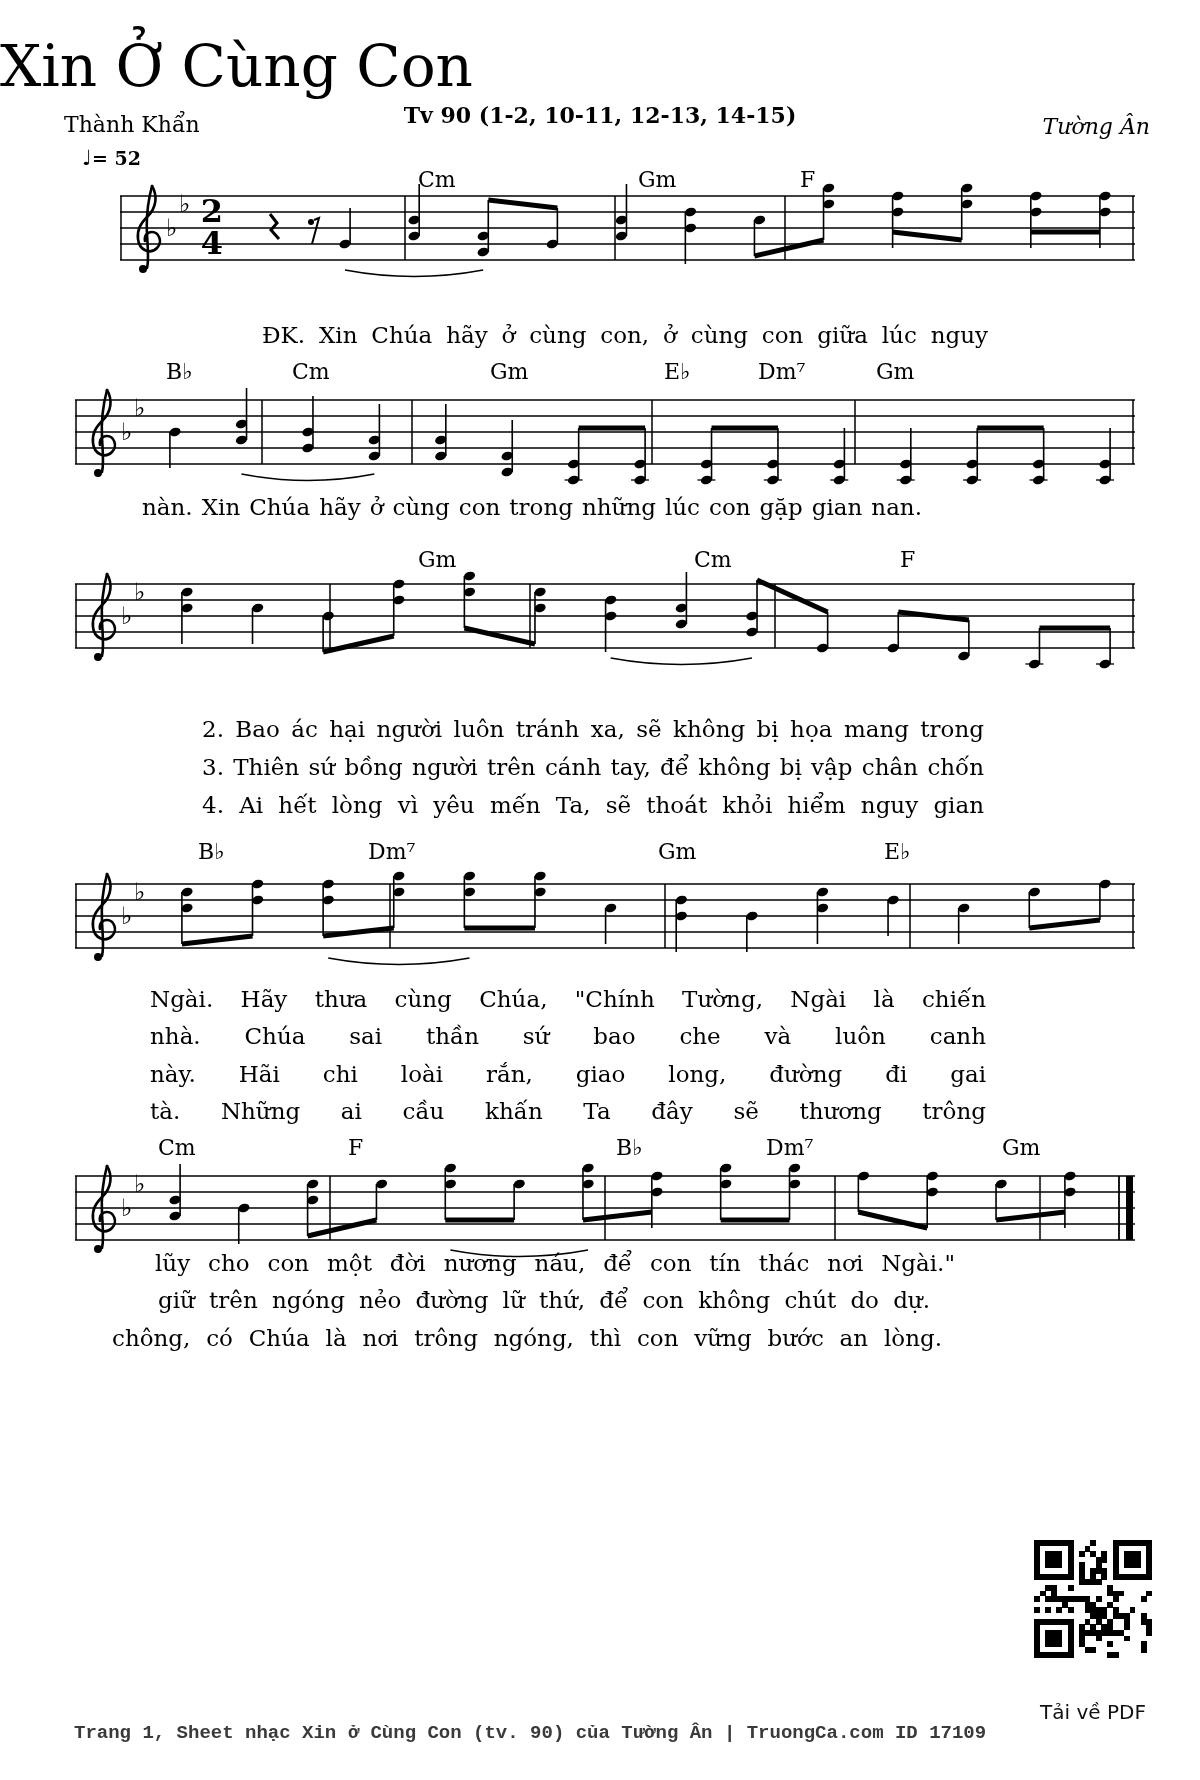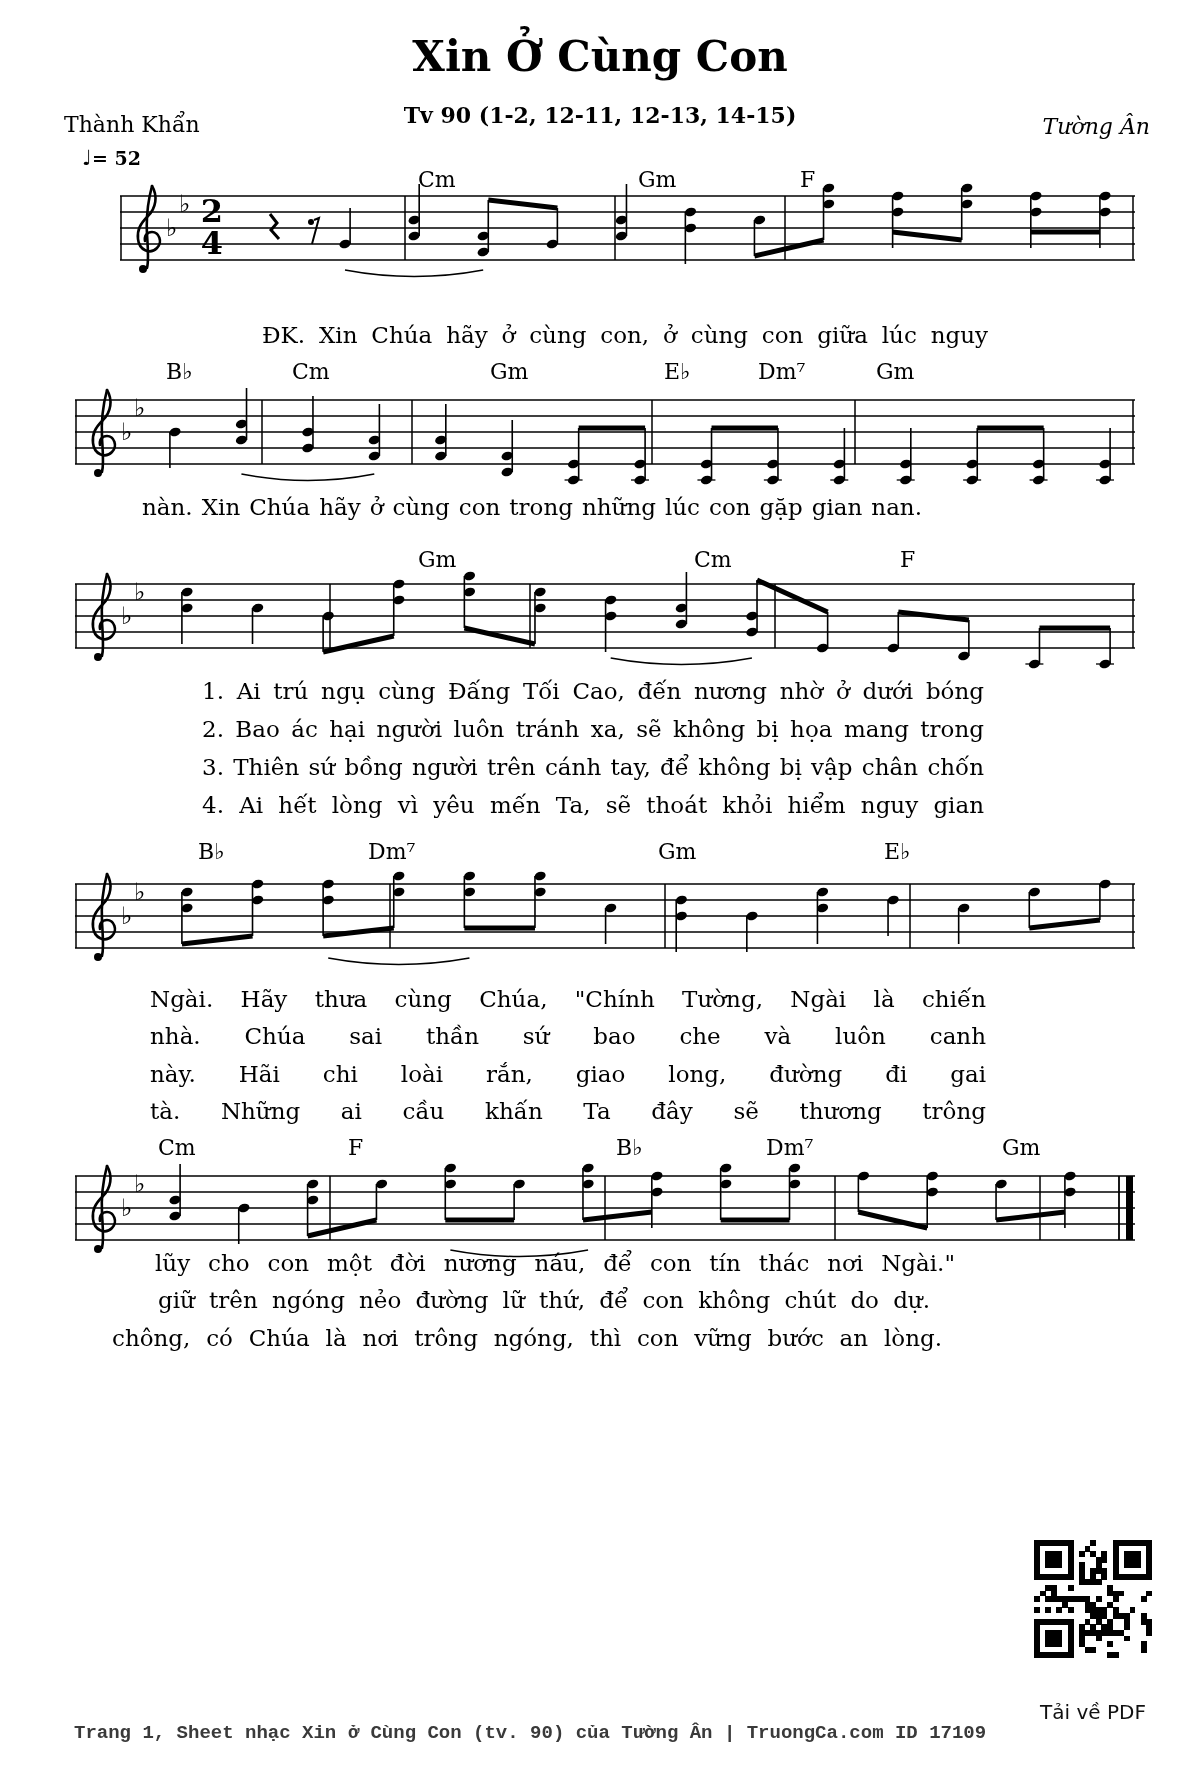--- a/index.html
+++ b/index.html
@@ -3,22 +3,22 @@
 <meta charset="utf-8">
 <style>
   html,body{margin:0;padding:0;background:#e8e8e8;}
   .page{
     position:relative;width:1200px;height:1780px;margin:0 auto;
     background:#ffffff;color:#000;
     font-family:"DejaVu Serif","Liberation Serif",serif;
     overflow:hidden;
   }
   .title{
-    position:absolute;top:32px;left:0;width:100%;text-align:center;
-    font-size:42px;font-weight:bold;letter-spacing:0px;
+    position:absolute;top:32px;left:0;width:100%;text-align:left;
+    font-size:58px;font-weight:normal;letter-spacing:0px;
   }
   .subtitle{
     position:absolute;top:102px;left:0;width:100%;text-align:center;
     font-size:22px;font-weight:600;
   }
   .style-label{position:absolute;left:64px;top:112px;font-size:22px;}
   .composer{position:absolute;left:990px;top:114px;width:160px;text-align:right;font-size:22px;font-style:italic;}
   .tempo{position:absolute;left:82px;top:146px;font-size:19px;font-weight:700;}
   .tempo .note{font-family:"DejaVu Sans",sans-serif;font-size:21px;}
   .chord{
@@ -42,21 +42,21 @@
     font-family:Liberation Mono, monospace;
     font-size:19px;font-weight:600;color:#3a3a3a;
   }
 </style>
 </head>
 <body>
 
 <div class="page">
 
   <div class="title">Xin Ở Cùng Con</div>
-  <div class="subtitle">Tv 90 (1-2, 12-11, 12-13, 14-15)</div>
+  <div class="subtitle">Tv 90 (1-2, 10-11, 12-13, 14-15)</div>
   <div class="style-label">Thành Khẩn</div>
   <div class="composer">Tường Ân</div>
 
   <div class="tempo"><span class="note">♩</span><span>= 52</span></div>
 
   <span class="chord" style="left:418px;top:168px">Cm</span>
   <span class="chord" style="left:638px;top:168px">Gm</span>
   <span class="chord" style="left:800px;top:168px">F</span>
 
   <span class="chord" style="left:166px;top:360px">B♭</span>
@@ -414,21 +414,20 @@
         <line x1="645.6692307692307" y1="84" x2="714.5153846153845" y2="84" stroke="#000" stroke-width="5"></line>
         <line x1="783.3615384615383" y1="76" x2="852.2076923076922" y2="92" stroke="#000" stroke-width="5"></line>
         <line x1="921.053846153846" y1="84" x2="989.8999999999999" y2="76" stroke="#000" stroke-width="5"></line>
         <path d="M 375.38461538461536 114 Q 444.2307692307692 127 513.0769230769231 114" stroke="#000" stroke-width="1.5" fill="none"></path>
       </svg>
     </div>
 
   <div class="lyric" style="left:262px;top:320px;width:726px">ĐK. Xin Chúa hãy ở cùng con, ở cùng con giữa lúc nguy</div>
   <div class="lyric" style="left:142px;top:492px;width:780px">nàn. Xin Chúa hãy ở cùng con trong những lúc con gặp gian nan.</div>
 
-  <div class="lyric" style="left:202px;top:676px;width:782px">1. Ai trú ngụ cùng Đấng Tối Cao, đến nương nhờ ở dưới bóng</div>
   <div class="lyric" style="left:202px;top:714px;width:782px">2. Bao ác hại người luôn tránh xa, sẽ không bị họa mang trong</div>
   <div class="lyric" style="left:202px;top:752px;width:782px">3. Thiên sứ bồng người trên cánh tay, để không bị vập chân chốn</div>
   <div class="lyric" style="left:202px;top:790px;width:782px">4. Ai hết lòng vì yêu mến Ta, sẽ thoát khỏi hiểm nguy gian</div>
 
   <div class="lyric" style="left:150px;top:984px;width:836px">Ngài. Hãy thưa cùng Chúa, "Chính Tường, Ngài là chiến</div>
   <div class="lyric" style="left:150px;top:1059px;width:836px">này. Hãi chi loài rắn, giao long, đường đi gai</div>
   <div class="lyric" style="left:150px;top:1021px;width:836px">nhà. Chúa sai thần sứ bao che và luôn canh</div>
   <div class="lyric" style="left:150px;top:1096px;width:836px">tà. Những ai cầu khấn Ta đây sẽ thương trông</div>
 
   <div class="lyric" style="left:155px;top:1248px;width:800px">lũy cho con một đời nương náu, để con tín thác nơi Ngài."</div>

